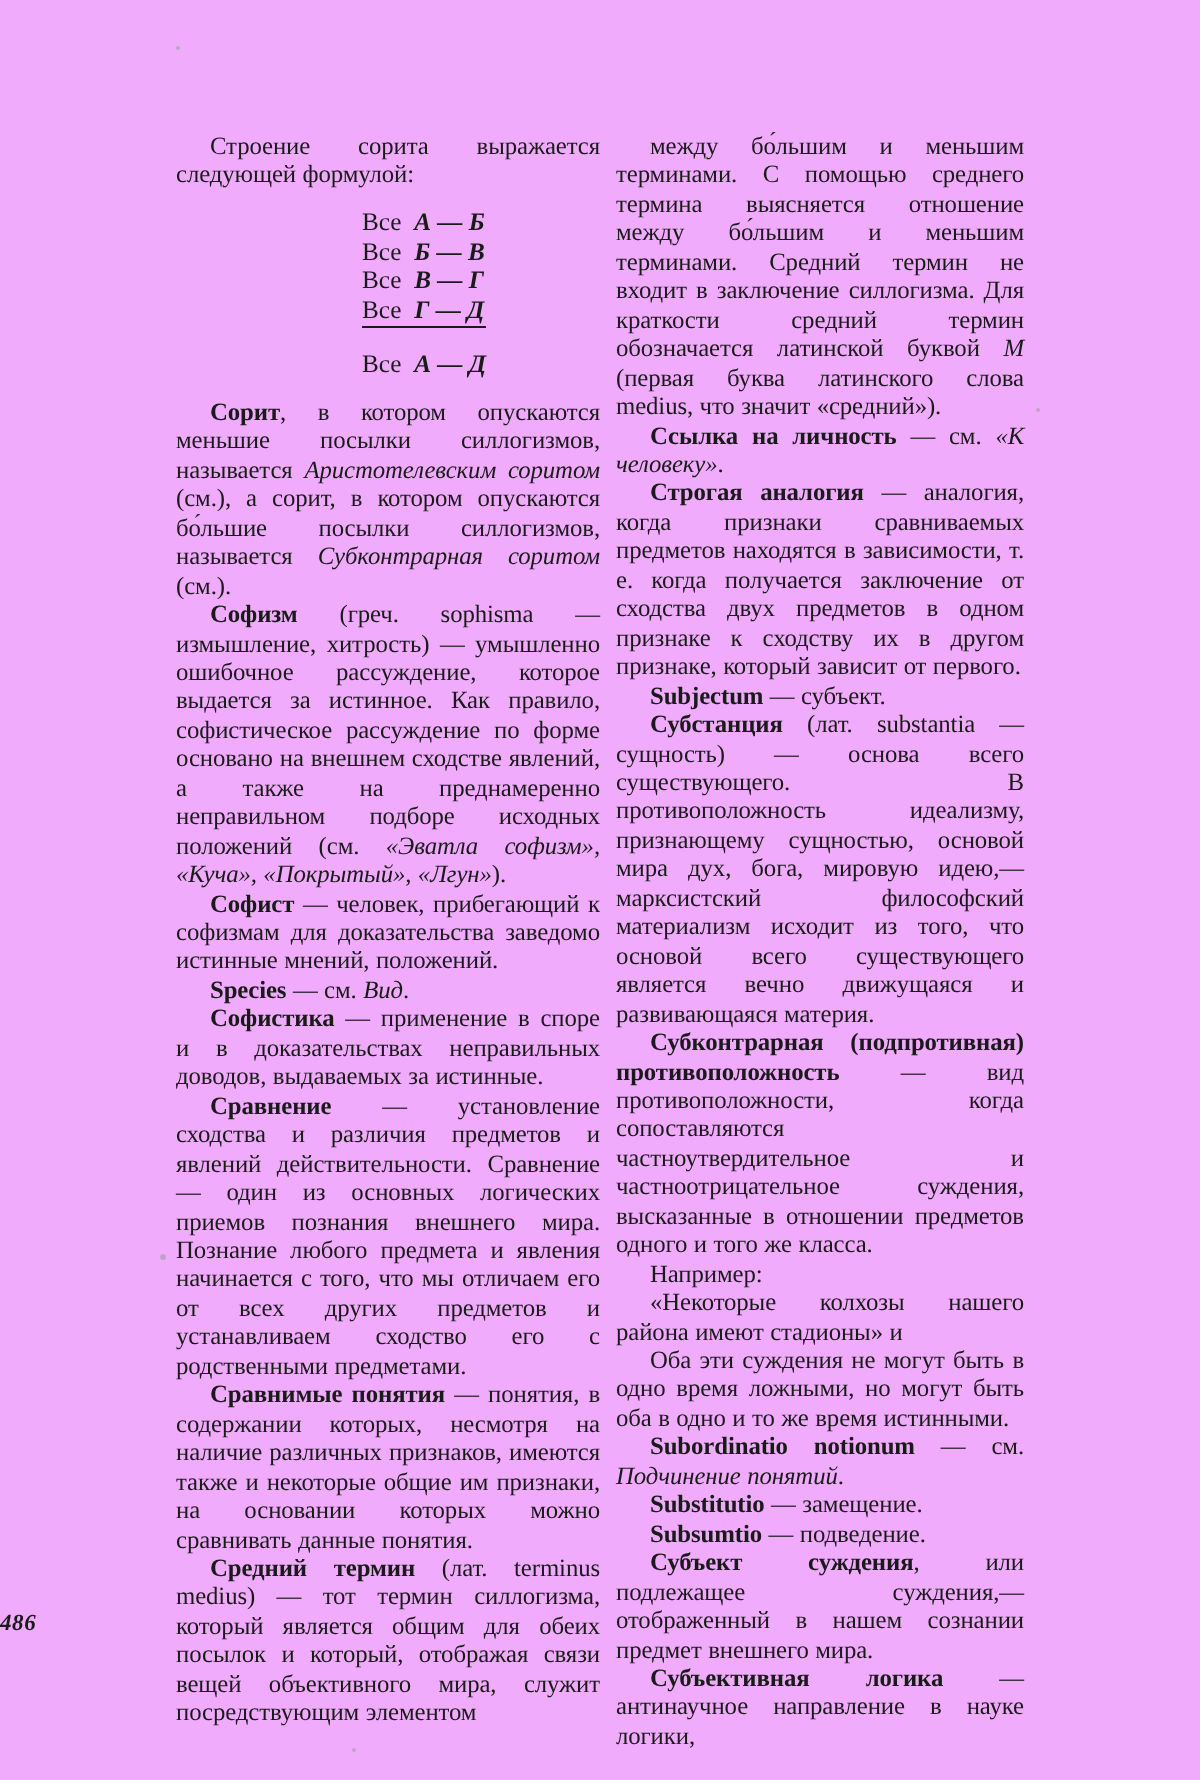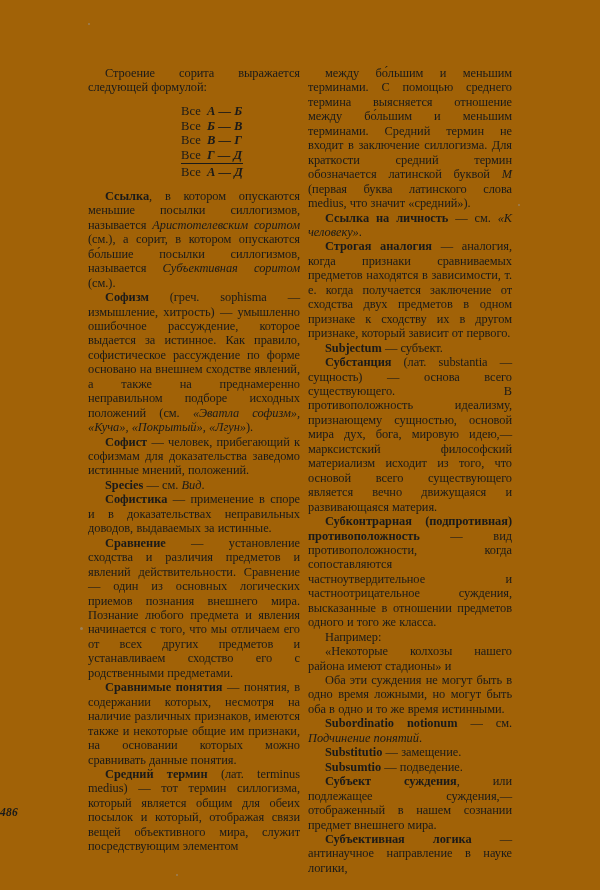--- a/index.html
+++ b/index.html
@@ -11,21 +11,21 @@
     width: 600px;
     height: 890px;
     overflow: hidden;
     font-family: "Liberation Serif", "DejaVu Serif", serif;
     color: #1a1a1a;
   }
   .page {
     position: relative;
     width: 600px;
     height: 890px;
-    background: #a16207;
+    background: #f0abfc;
   }
   
   .speck {
     position: absolute;
     background: #9a9a9a;
     border-radius: 50%;
     opacity: .55;
   }
   .columns {
     position: absolute;
@@ -67,21 +67,21 @@
   }
   .formula .fline {
     display: block;
     white-space: pre;
   }
   .formula .fline .v { font-style: italic; font-weight: bold; }
   .formula .concl {
     display: block;
     white-space: pre;
     border-top: 1.3px solid #1a1a1a;
-    padding-top: 1px;
+    padding-top: 11px;
     margin-top: 1px;
     display: inline-block;
   }
   .formula-wrap { display: inline-block; text-align: left; margin-left: 36px; }
   .concl-wrap { display: inline-block; }
 
   .folio {
     position: absolute;
     left: 0;
     top: 806px;
@@ -116,21 +116,21 @@
             <span class="fline"><span>Все </span><span class="v">А — Б</span></span>
             <span class="fline"><span>Все </span><span class="v">Б — В</span></span>
             <span class="fline"><span>Все </span><span class="v">В — Г</span></span>
             <span class="fline"><span>Все </span><span class="v">Г — Д</span></span>
             <span class="fline concl"><span>Все </span><span class="v">А — Д</span></span>
           </span>
         </span>
       </div>
 
       <div id="left-entries">
-          <p class="para indent"><span class="hw">Ссылка</span><span>, в котором опускаются меньшие посылки силлогизмов, называется </span><span class="it">Аристотелевским соритом</span><span> (см.), а сорит, в котором опускаются бо́льшие посылки силлогизмов, называется </span><span class="it">Субъективная соритом</span><span> (см.).</span></p>
+          <p class="para indent"><span class="hw">Сорит</span><span>, в котором опускаются меньшие посылки силлогизмов, называется </span><span class="it">Аристотелевским соритом</span><span> (см.), а сорит, в котором опускаются бо́льшие посылки силлогизмов, называется </span><span class="it">Субконтрарная соритом</span><span> (см.).</span></p>
           <p class="para indent"><span class="hw">Софизм</span><span> (греч. sophisma — измышление, хитрость) — умышленно ошибочное рассуждение, которое выдается за истинное. Как правило, софистическое рассуждение по форме основано на внешнем сходстве явлений, а также на преднамеренно неправильном подборе исходных положений (см. </span><span class="it">«Эватла софизм»,</span><span class="it"> «Куча», «Покрытый», «Лгун»</span><span>).</span></p>
           <p class="para indent"><span class="hw">Софист</span><span> — человек, прибегающий к софизмам для доказательства заведомо истинные мнений, положений.</span></p>
           <p class="para indent"><span class="hw">Species</span><span> — см. </span><span class="it">Вид</span><span>.</span></p>
           <p class="para indent"><span class="hw">Софистика</span><span> — применение в споре и в доказательствах неправильных доводов, выдаваемых за истинные.</span></p>
           <p class="para indent"><span class="hw">Сравнение</span><span> — установление сходства и различия предметов и явлений действительности. Сравнение — один из основных логических приемов познания внешнего мира. Познание любого предмета и явления начинается с того, что мы отличаем его от всех других предметов и устанавливаем сходство его с родственными предметами.</span></p>
           <p class="para indent"><span class="hw">Сравнимые понятия</span><span> — понятия, в содержании которых, несмотря на наличие различных признаков, имеются также и некоторые общие им признаки, на основании которых можно сравнивать данные понятия.</span></p>
           <p class="para indent"><span class="hw">Средний термин</span><span> (лат. terminus medius) — тот термин силлогизма, который является общим для обеих посылок и который, отображая связи вещей объективного мира, служит посредствующим элементом</span></p>
         </div>
     </div>
 

